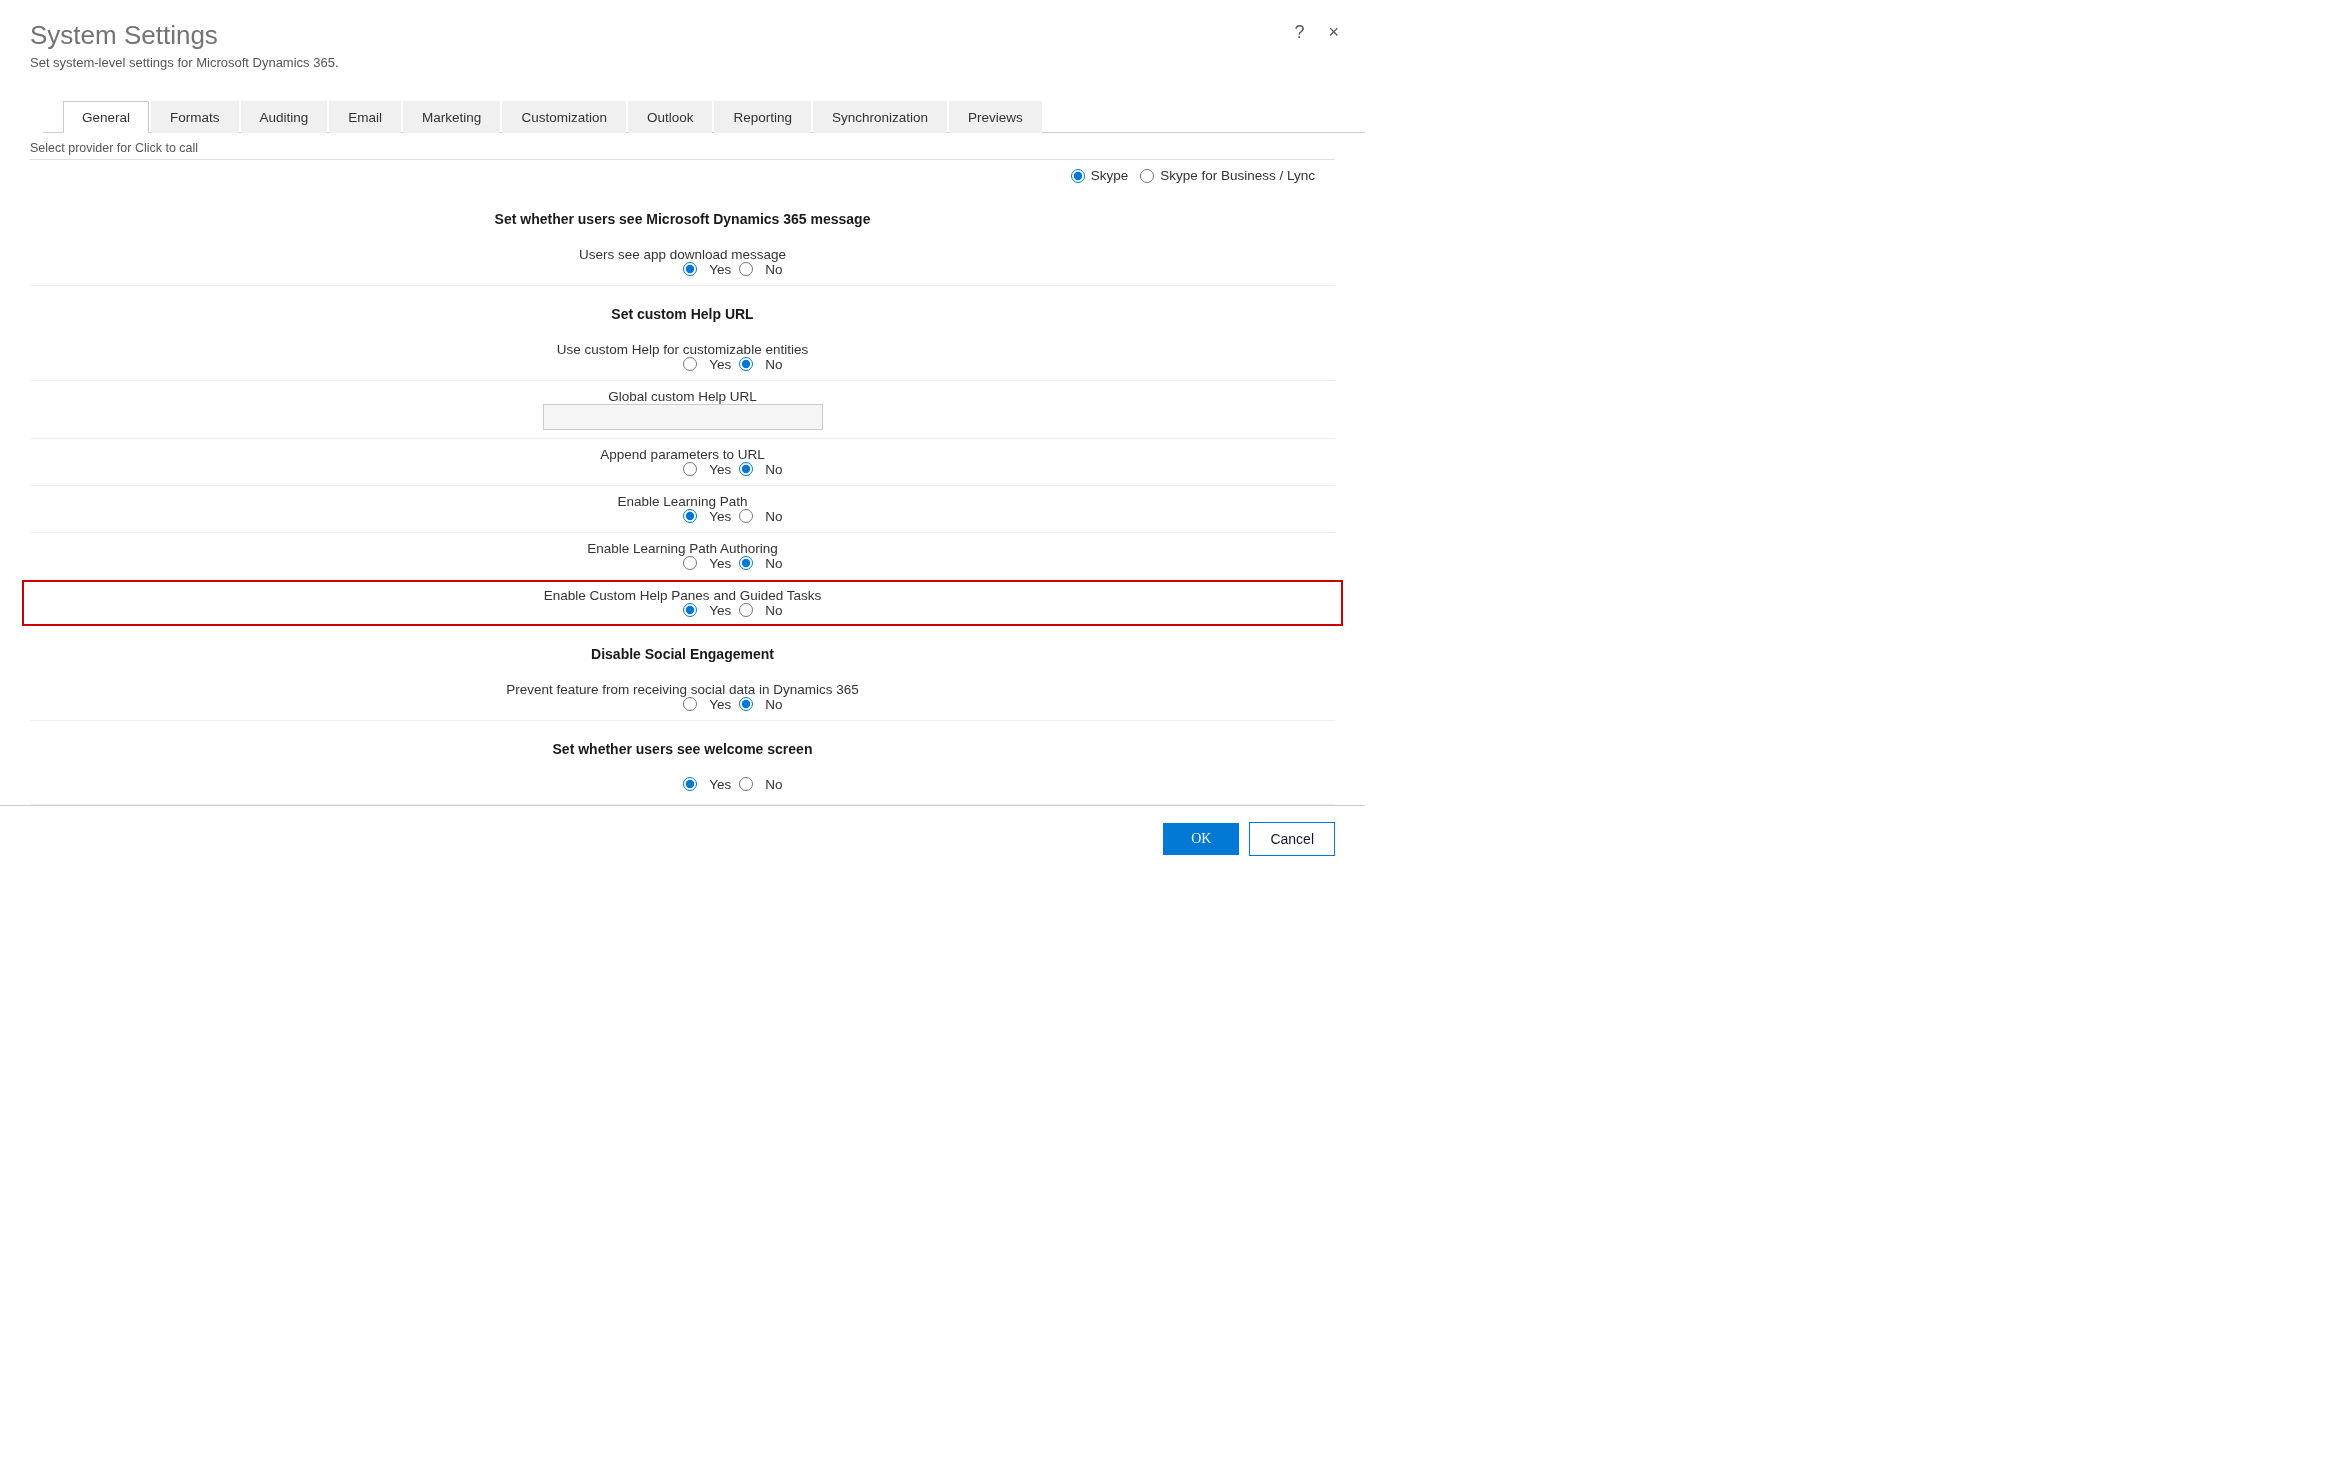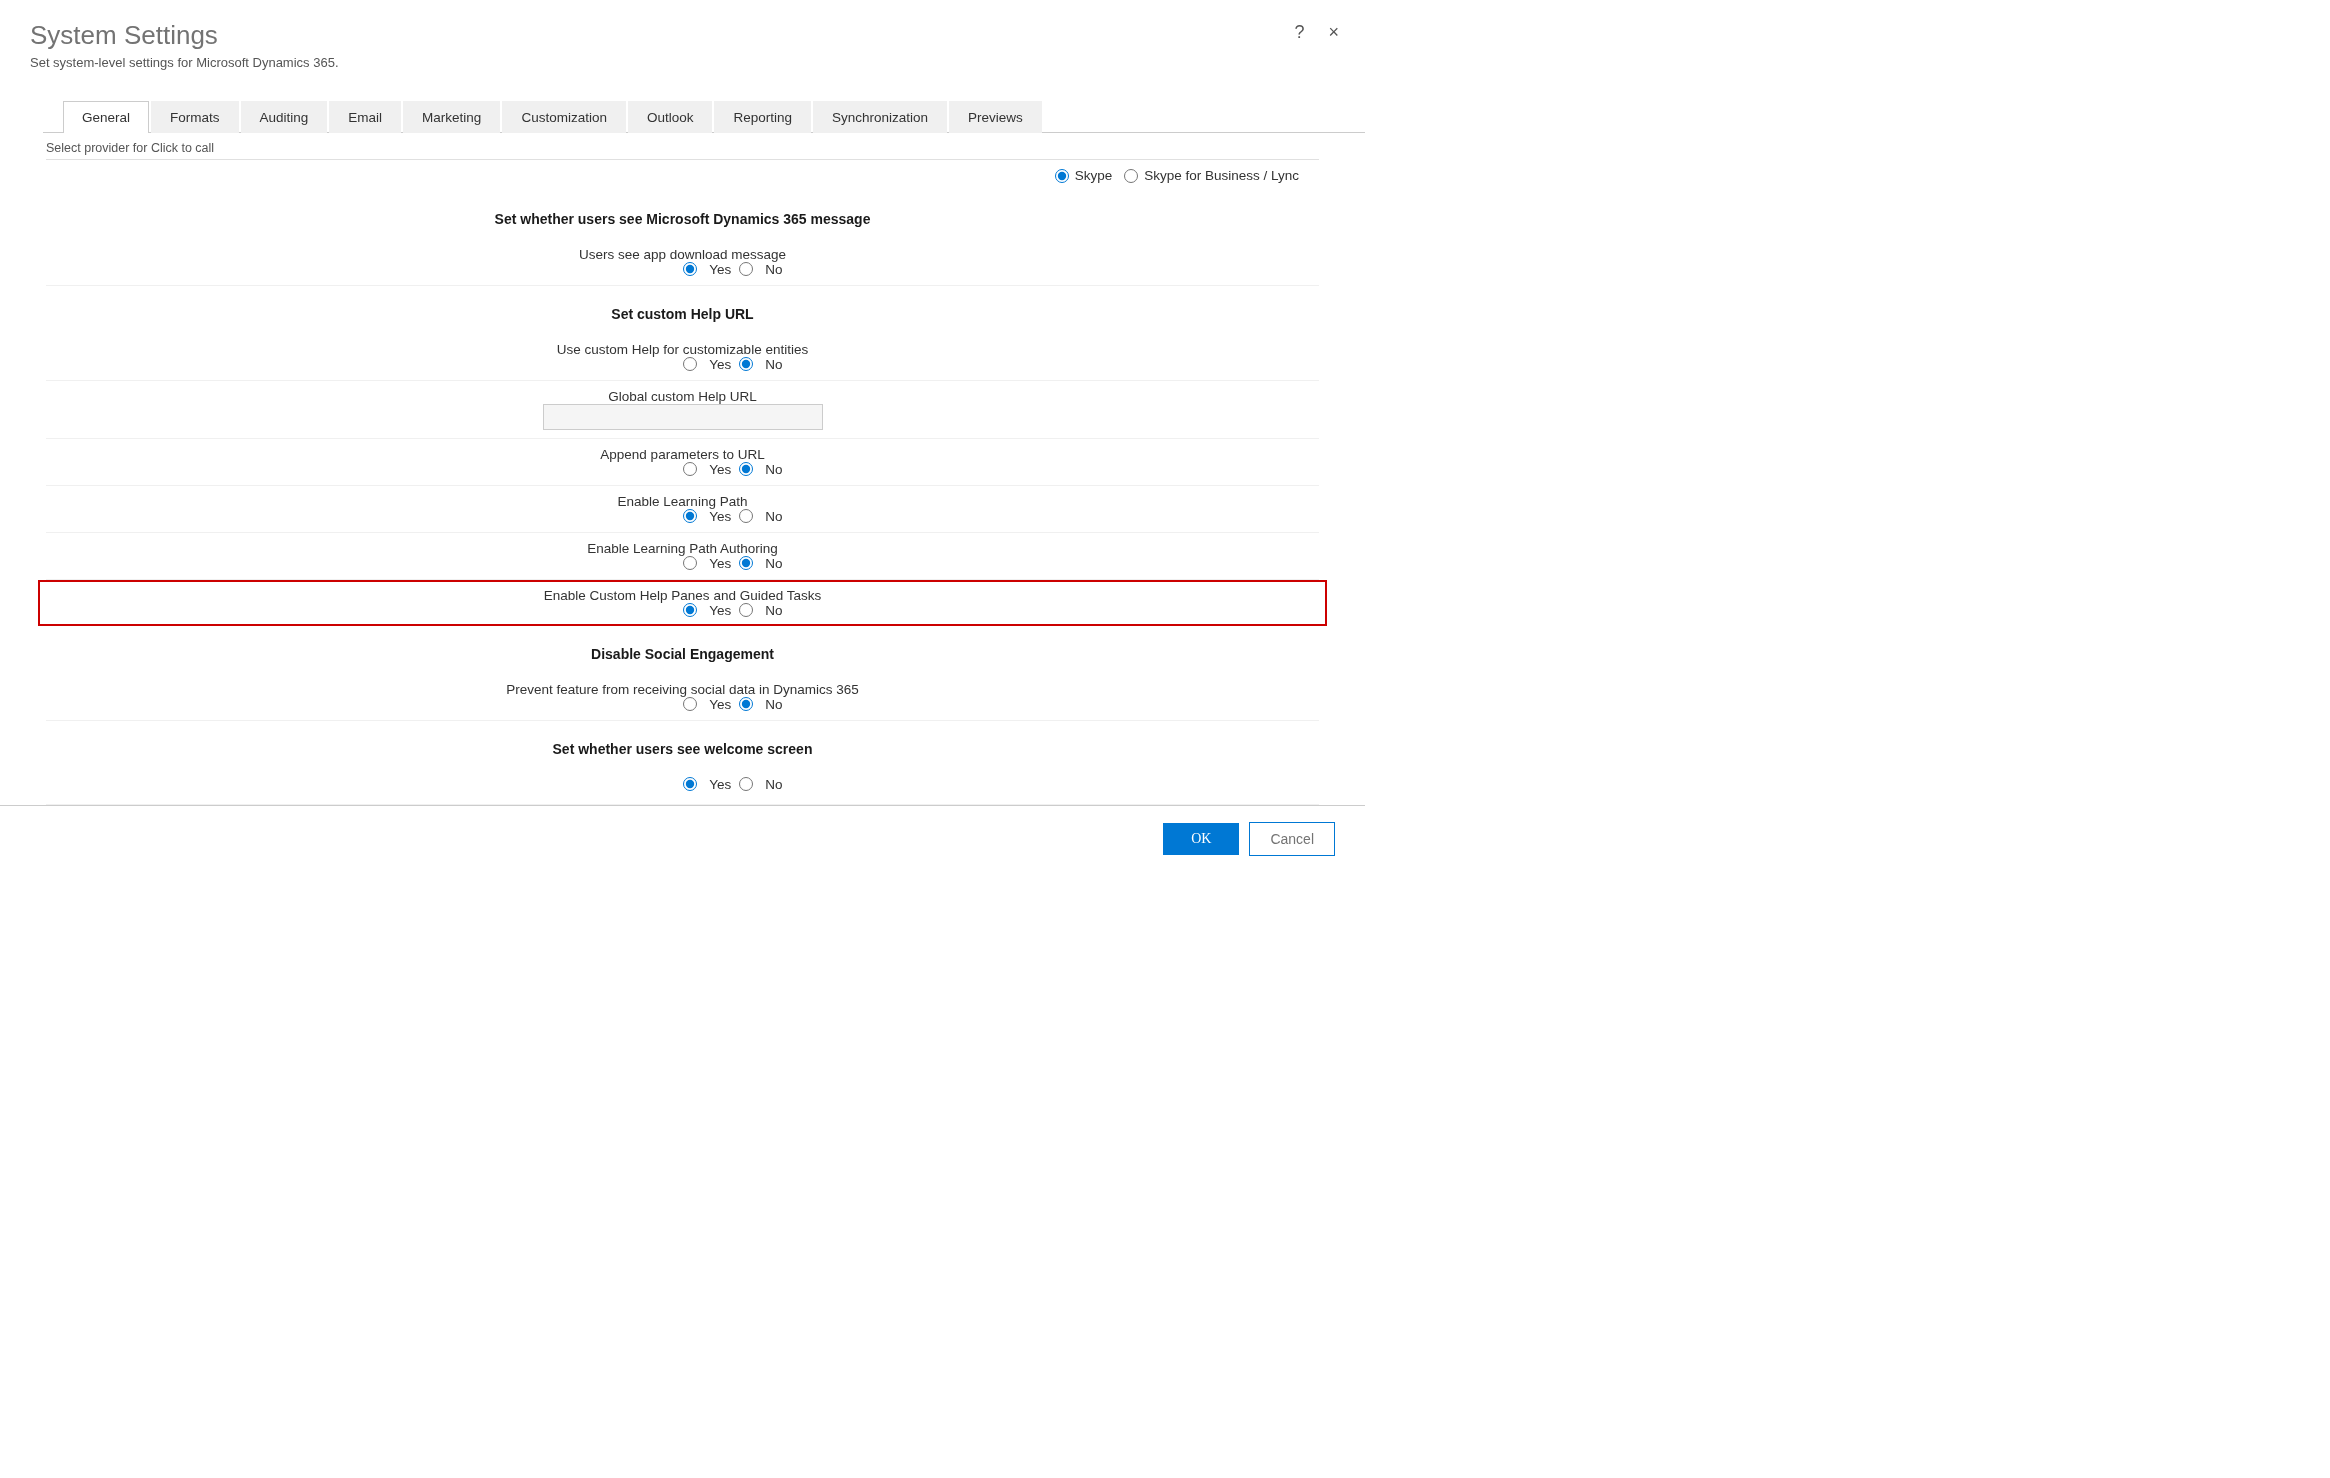--- a/index.html
+++ b/index.html
@@ -77,21 +77,21 @@
     .tab.active {
       background: #fff;
       border-color: #ccc;
       border-bottom-color: #fff;
       font-weight: 500;
     }
 
     .content-area {
       flex: 1;
       overflow-y: auto;
-      padding: 0 46px;
+      padding: 0 30px;
     }
 
     .scroll-hint {
       font-size: 12.5px;
       color: #555;
       padding: 8px 0 4px 0;
       border-bottom: 1px solid #e0e0e0;
     }
 
     .radio-provider {
@@ -188,21 +188,21 @@
       color: #fff;
       border: none;
       padding: 8px 28px;
       font-size: 14px;
       cursor: pointer;
       font-family: Liberation Serif, serif;
     }
 
     .btn-cancel {
       background: #fff;
-      color: #737373;
+      color: #0f172a;
       border: 1px solid #0078d4;
       padding: 8px 20px;
       font-size: 14px;
       cursor: pointer;
       font-family: inherit;
     }
   </style>
 </head>
 <body>
 

